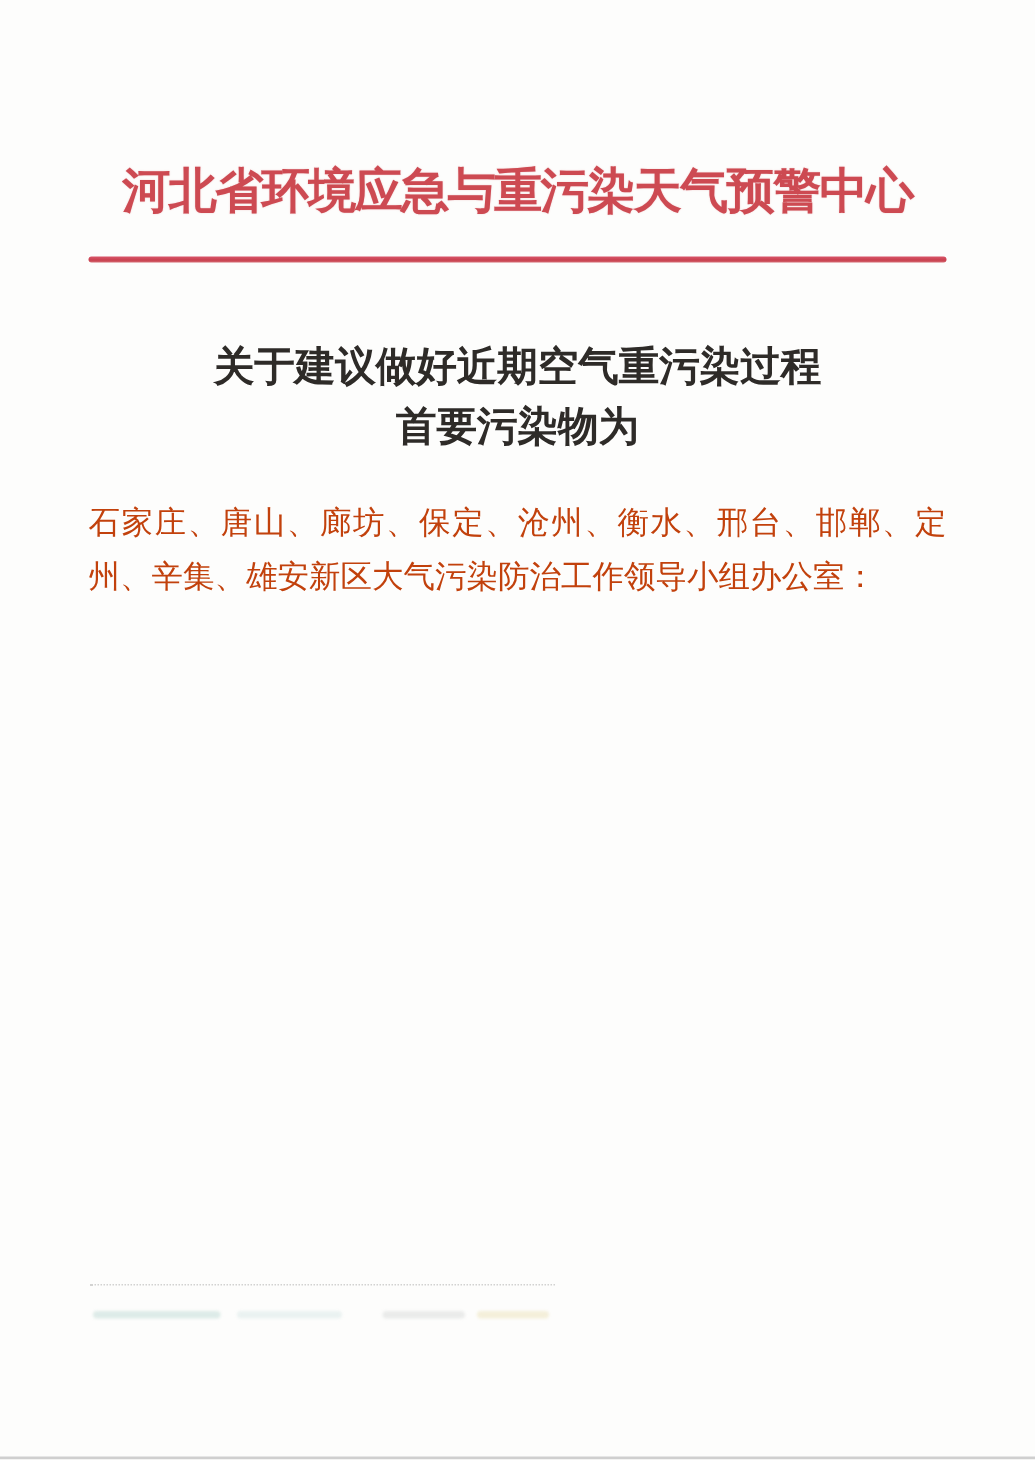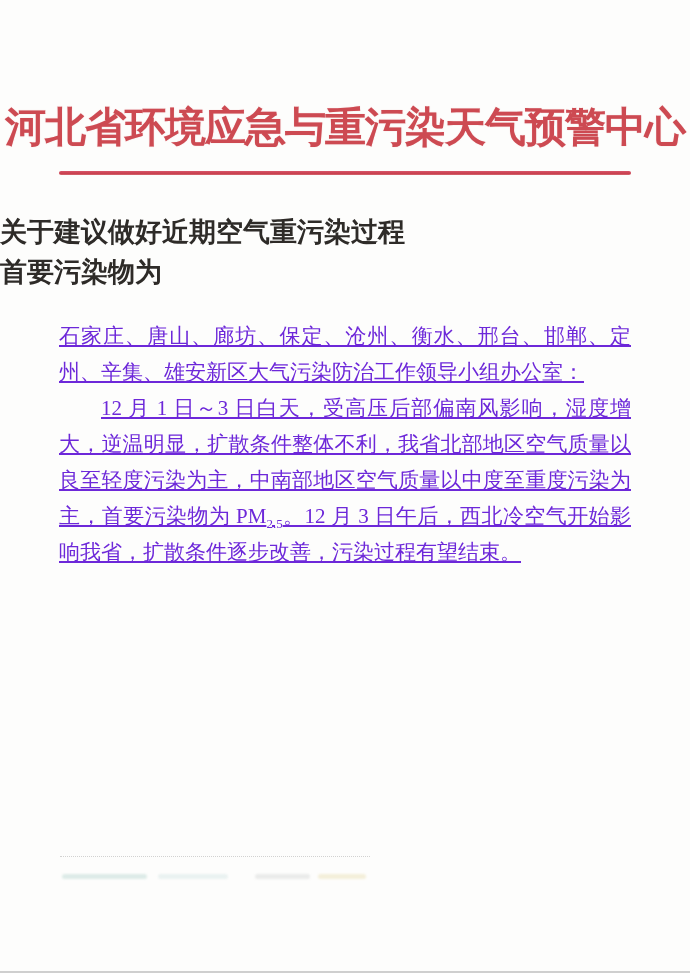--- a/index.html
+++ b/index.html
@@ -16,55 +16,54 @@
     box-sizing: border-box;
     border-bottom: 2px solid #cfcfcf;
     overflow: hidden;
     font-family: "Liberation Serif", "DejaVu Serif", serif;
   }
   
   .org-header {
     margin: 0;
     padding-top: 104px;
     text-align: center;
-    font-size: 41px;
+    font-size: 32px;
     line-height: 46px;
     font-weight: 700;
     letter-spacing: -1px;
     color: #cd4a52;
     text-shadow: 0 0 1px rgba(205, 74, 82, 0.35);
   }
   .red-rule {
     width: 572px;
     height: 4px;
     margin: 21px auto 0;
     background: linear-gradient(180deg, #d8566a 0%, #c93f4e 60%, #d46a72 100%);
     border-radius: 2px;
   }
   
   .doc-title {
-    margin: 37px 0 0;
-    text-align: left;
+    margin: 49px 0 0;
+    text-align: center;
     font-size: 27px;
     line-height: 40px;
     font-weight: 700;
     color: #2e2b28;
   }
   .doc-title .title-line {
     display: block;
   }
   
   .doc-body {
     width: 572px;
     margin: 26px auto 0;
     font-size: 21px;
     line-height: 36px;
-    color: #6d28d9;
+    color: #c2410c;
     text-align: justify;
-    text-decoration: underline;
   }
   .doc-body p {
     margin: 0;
   }
   .indent {
     text-indent: 2em;
   }
   .pm-sub {
     font-size: 13px;
     line-height: 0;
@@ -103,21 +102,20 @@
     <span class="title-line">关于建议做好近期空气重污染过程</span>
     <span class="title-line">首要污染物为</span>
   </h2>
 
   <div class="doc-body">
 
     <p class="salutation">石家庄、唐山、廊坊、保定、沧州、衡水、邢台、邯郸、定州、辛集、雄安新区大气污染防治工作领导小组办公室：</p>
 
 
 
-    <p class="para indent"><span>12 月 1 日～3 日白天，受高压后部偏南风影响，湿度增大，逆温明显，扩散条件整体不利，我省北部地区空气质量以良至轻度污染为主，中南部地区空气质量以中度至重度污染为主，首要污染物为 PM</span><sub class="pm-sub">2.5</sub><span>。12 月 3 日午后，西北冷空气开始影响我省，扩散条件逐步改善，污染过程有望结束。</span></p>
 
   </div>
 
   <div class="scan-dotline"></div>
   <div class="scan-smudge smudge-1"></div>
   <div class="scan-smudge smudge-2"></div>
   <div class="scan-smudge smudge-3"></div>
   <div class="scan-smudge smudge-4"></div>
 
 </div>

